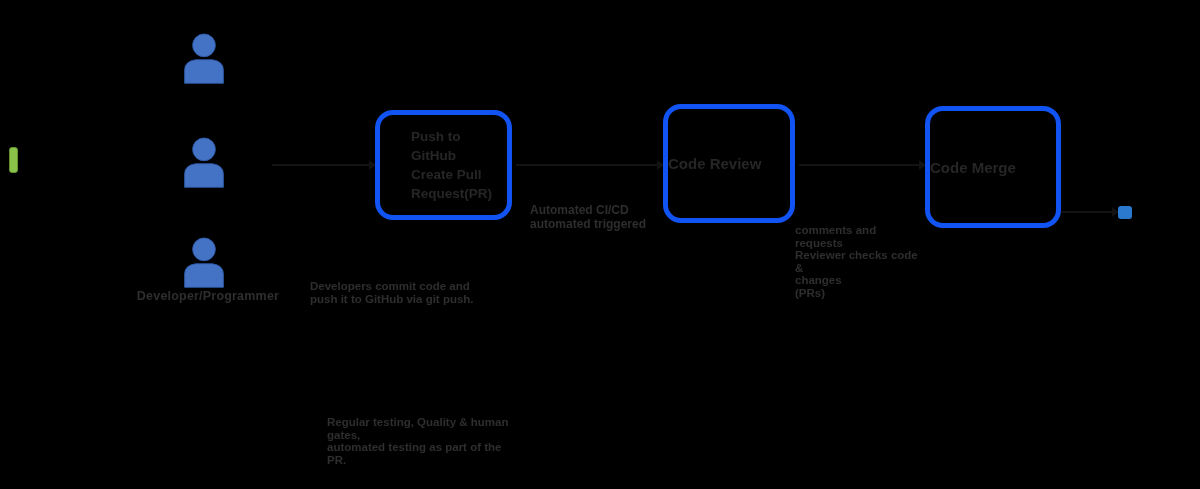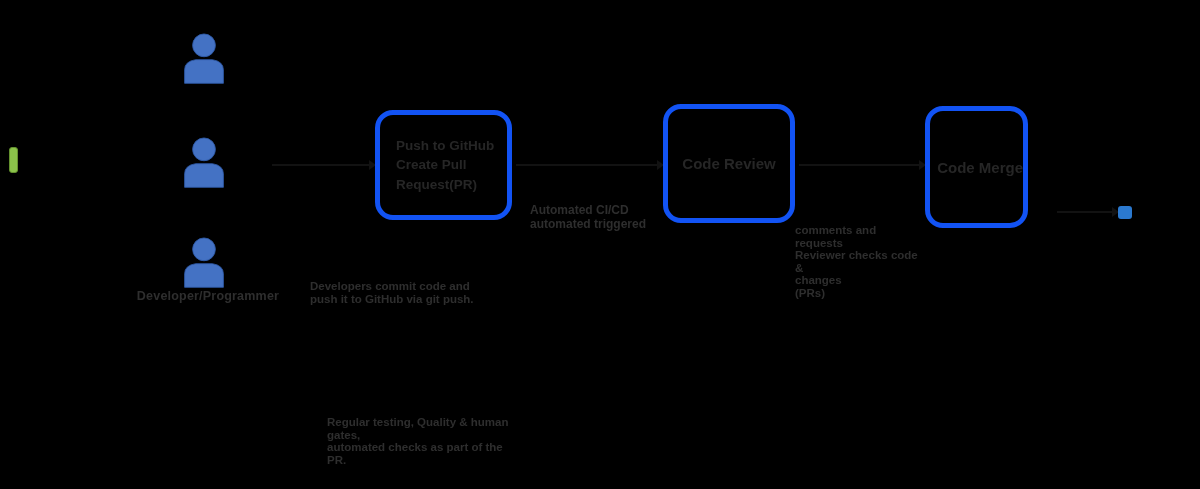--- a/index.html
+++ b/index.html
@@ -40,23 +40,23 @@
     border-radius:3px;
   }
   .step-box{
     position:absolute;
     border:5px solid var(--box-border);
     border-radius:18px;
     color:var(--box-text);
     font-weight:bold;
     display:flex;flex-direction:column;justify-content:center;
   }
-  .box-push{left:375px;top:110px;width:137px;height:110px;padding-left:16px;font-size:13.5px;line-height:1.42;}
-  .box-review{left:663px;top:104px;width:132px;height:119px;align-items:center;font-size:15px;}
-  .box-merge{left:925px;top:106px;width:103px;height:122px;align-items:flex-end;font-size:15px;}
+  .box-push{left:375px;top:110px;width:137px;height:110px;padding-left:31px;font-size:13.5px;line-height:1.42;}
+  .box-review{left:663px;top:104px;width:132px;height:119px;font-size:15px;}
+  .box-merge{left:925px;top:106px;width:136px;height:122px;align-items:flex-start;font-size:15px;}
   .note{
     position:absolute;
     color:var(--text);
     font-weight:bold;
   }
   .note-pipeline{left:530px;top:203px;width:120px;font-size:12px;line-height:14px;}
   .note-review{left:795px;top:224px;width:132px;font-size:11.5px;line-height:12.5px;}
   .note-push{left:310px;top:280px;width:170px;font-size:11.5px;line-height:12.5px;}
   .note-quality{left:327px;top:416px;width:195px;font-size:11.5px;line-height:12.5px;}
   .blue-blob{
@@ -137,18 +137,18 @@
     <div>Code Merge</div>
   </div>
 
   <div class="note note-push">
     <div>Developers commit code and</div>
     <div>push it to GitHub via git push.</div>
   </div>
 
   <div class="note note-quality">
     <div>Regular testing, Quality &amp; human gates,</div>
-    <div>automated checks as part of the PR.</div>
+    <div>automated testing as part of the PR.</div>
   </div>
 
   <div class="blue-blob"></div>
 
 </div>
 
 </body></html>

